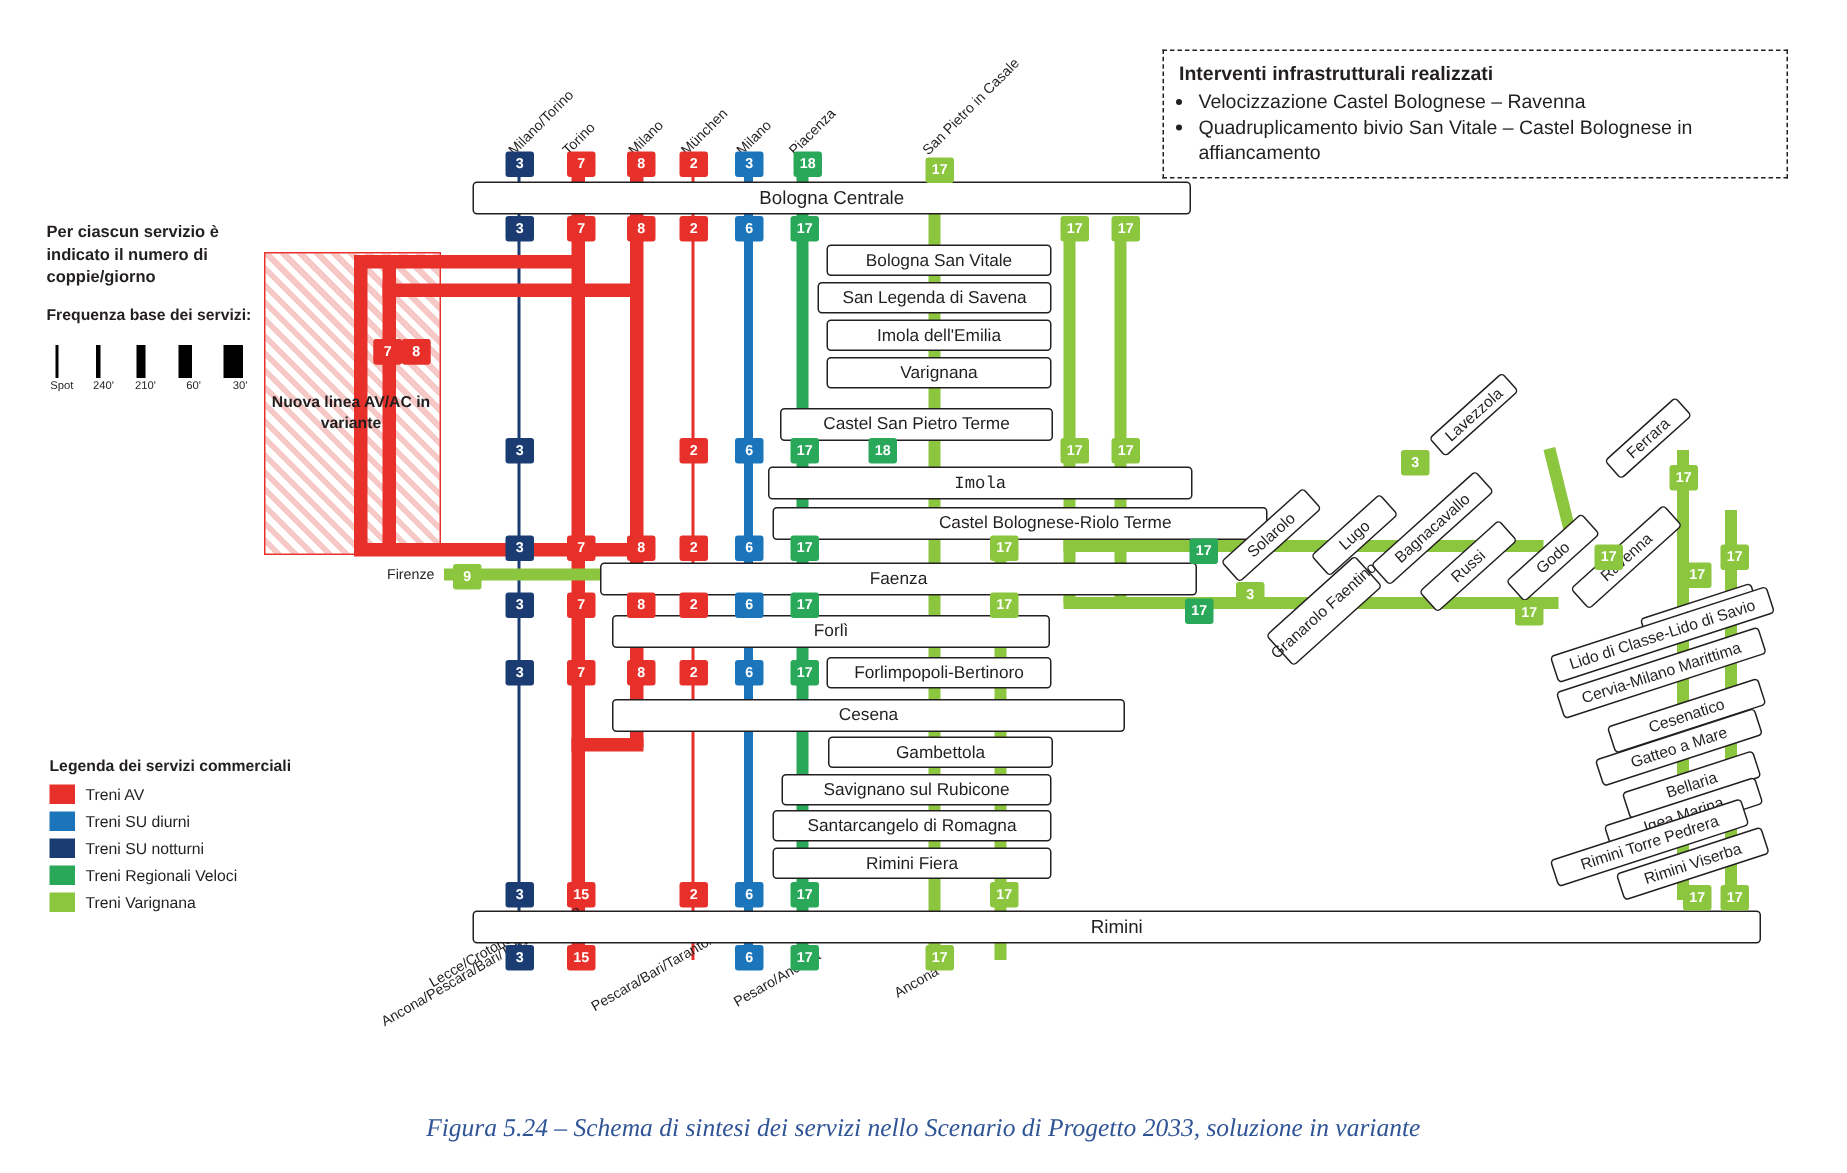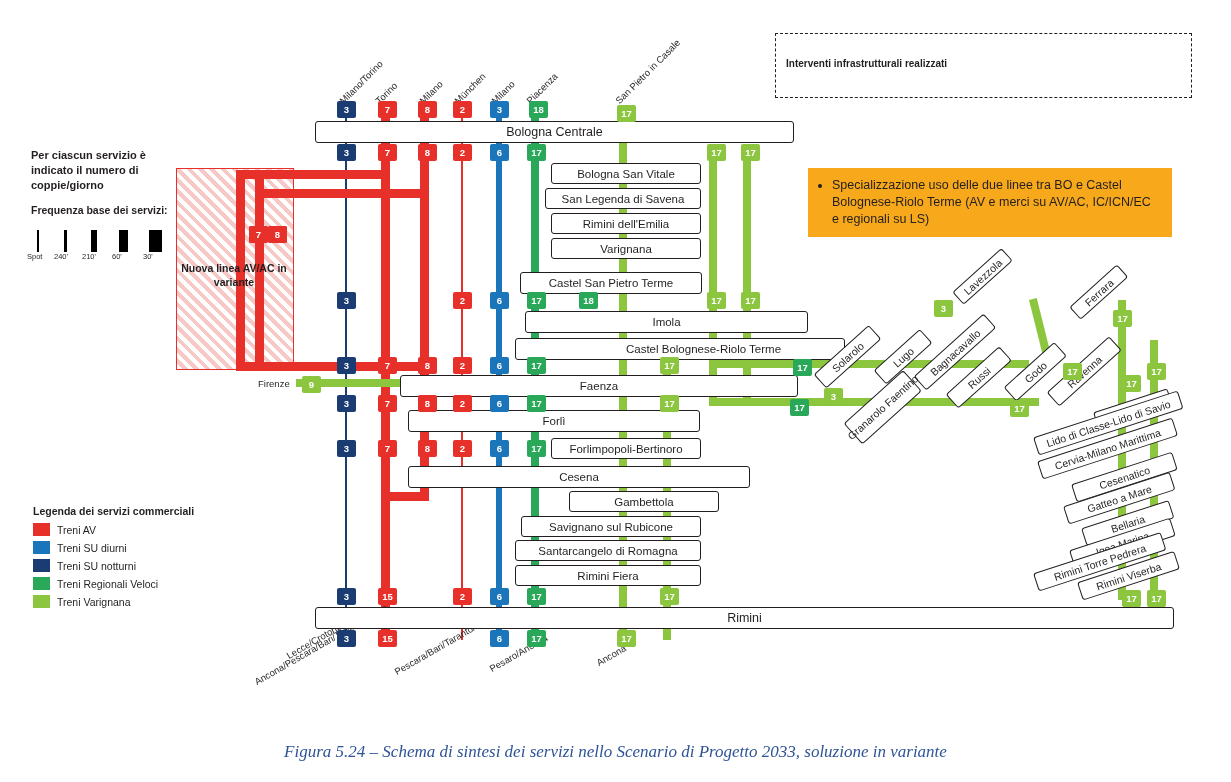--- a/index.html
+++ b/index.html
@@ -44,38 +44,38 @@
 
   
   .destlabel{
     position:absolute;font-size:9.5px;color:#231f20;white-space:nowrap;
     transform-origin:left bottom;z-index:25;
   }
 
   
   .note-box{
     position:absolute;border:1px dashed #231f20;background:#ffffff;
-    padding:24px 10px;font-size:10px;color:#231f20;z-index:45;
+    padding:7px 10px;font-size:13px;color:#231f20;z-index:45;
   }
   .note-box .title{font-weight:700;margin-bottom:4px;}
   .note-box ul{margin:0;padding-left:13px;}
   .note-box li{margin:1px 0;line-height:1.25;}
 
   .orange-box{
     position:absolute;background:#f7a81b;color:#231f20;font-size:12.5px;
     padding:9px 12px 9px 10px;z-index:45;line-height:1.35;
   }
   .orange-box ul{margin:0;padding-left:14px;}
 
   .side-text{position:absolute;font-size:11px;font-weight:700;color:#231f20;line-height:1.35;z-index:45;}
   .side-label{position:absolute;font-size:10.5px;font-weight:700;color:#231f20;z-index:45;}
 
   .freq-wrap{position:absolute;z-index:45;}
   .freq-bar{position:absolute;background:#000;bottom:0;}
-  .freq-tick{position:absolute;font-size:7.5px;color:#231f20;text-align:left;}
+  .freq-tick{position:absolute;font-size:7.5px;color:#231f20;text-align:right;}
 
   .legend{position:absolute;z-index:45;font-size:10.5px;color:#231f20;}
   .legend .ttl{font-weight:700;margin-bottom:6px;font-size:10.5px;}
   .legend .row{display:flex;align-items:center;margin-bottom:5px;}
   .legend .sw{width:17px;height:13px;margin-right:7px;}
 
   .hatch{
     position:absolute;border:1px solid #e8302a;z-index:5;
     background:repeating-linear-gradient(45deg,#ffffff 0 4px,#f6c9c7 4px 8px);
   }
@@ -128,47 +128,47 @@
       <div class="station big" style="left: 315px; top: 121px; width: 477px; height: 20px;">
         <span>Bologna Centrale</span>
       </div>
       <div class="station" style="left: 551px; top: 163px; width: 148px; height: 19px;">
         <span>Bologna San Vitale</span>
       </div>
       <div class="station" style="left: 545px; top: 188px; width: 154px; height: 19px;">
         <span>San Legenda di Savena</span>
       </div>
       <div class="station" style="left: 551px; top: 213px; width: 148px; height: 19px;">
-        <span>Rimini dell'Emilia</span>
+        <span>Imola dell'Emilia</span>
       </div>
       <div class="station" style="left: 551px; top: 238px; width: 148px; height: 19px;">
         <span>Varignana</span>
       </div>
       <div class="station" style="left: 520px; top: 272px; width: 180px; height: 20px;">
         <span>Castel San Pietro Terme</span>
       </div>
-      <div class="station" style="left: 525px; top: 311px; width: 281px; height: 20px;">
+      <div class="station" style="left: 512px; top: 311px; width: 281px; height: 20px; font-family: Liberation Mono, monospace;">
         <span>Imola</span>
       </div>
       <div class="station" style="left: 515px; top: 338px; width: 281px; height: 20px; padding-left: 47px;">
         <span>Castel Bolognese-Riolo Terme</span>
       </div>
       <div class="station" style="left: 400px; top: 375px; width: 396px; height: 20px;">
         <span>Faenza</span>
       </div>
       <div class="station" style="left: 408px; top: 410px; width: 290px; height: 20px;">
         <span>Forlì</span>
       </div>
       <div class="station" style="left: 551px; top: 438px; width: 148px; height: 19px;">
         <span>Forlimpopoli-Bertinoro</span>
       </div>
       <div class="station" style="left: 408px; top: 466px; width: 340px; height: 20px;">
         <span>Cesena</span>
       </div>
-      <div class="station" style="left: 569px; top: 491px; width: 148px; height: 19px;">
+      <div class="station" style="left: 552px; top: 491px; width: 148px; height: 19px;">
         <span>Gambettola</span>
       </div>
       <div class="station" style="left: 521px; top: 516px; width: 178px; height: 19px;">
         <span>Savignano sul Rubicone</span>
       </div>
       <div class="station" style="left: 515px; top: 540px; width: 184px; height: 19px;">
         <span>Santarcangelo di Romagna</span>
       </div>
       <div class="station" style="left: 515px; top: 565px; width: 184px; height: 19px;">
         <span>Rimini Fiera</span>
@@ -316,27 +316,26 @@
       <div class="destlabel" style="left: 258px; top: 676px; transform: rotate(-30deg);">Ancona/Pescara/Bari/Taranto/Lecce</div>
       <div class="destlabel" style="left: 398px; top: 666px; transform: rotate(-30deg);">Pescara/Bari/Taranto/Lecce</div>
       <div class="destlabel" style="left: 493px; top: 663px; transform: rotate(-30deg);">Pesaro/Ancona</div>
       <div class="destlabel" style="left: 600px; top: 657px; transform: rotate(-30deg);">Ancona</div>
     </div>
 
   <div class="destlabel" style="left:258px;top:378px;transform:rotate(0deg);">Firenze</div>
 
   <div class="note-box" style="left:775px;top:33px;width:395px;">
     <div class="title">Interventi infrastrutturali realizzati</div>
-  </div>
-
-  <div class="orange-box" style="left:808px;top:168px;width:342px;">
     <ul>
-      <li>Specializzazione uso delle due linee tra BO e Castel Bolognese-Riolo Terme (AV e merci su AV/AC, IC/ICN/EC e regionali su LS)</li>
+      <li>Velocizzazione Castel Bolognese – Ravenna</li>
+      <li>Quadruplicamento bivio San Vitale – Castel Bolognese in affiancamento</li>
     </ul>
   </div>
+
 
   <div class="side-text" style="left:31px;top:148px;width:140px;">Per ciascun servizio è indicato il numero di coppie/giorno</div>
 
   <div class="side-label" style="left:31px;top:204px;">Frequenza base dei servizi:</div>
   <div class="freq-wrap" style="left:33px;top:222px;width:140px;height:44px;">
     <div class="freq-bar" style="left:4px;width:1.5px;height:22px;bottom:14px;"></div>
     <div class="freq-bar" style="left:31px;width:3px;height:22px;bottom:14px;"></div>
     <div class="freq-bar" style="left:58px;width:6px;height:22px;bottom:14px;"></div>
     <div class="freq-bar" style="left:86px;width:9px;height:22px;bottom:14px;"></div>
     <div class="freq-bar" style="left:116px;width:13px;height:22px;bottom:14px;"></div>

